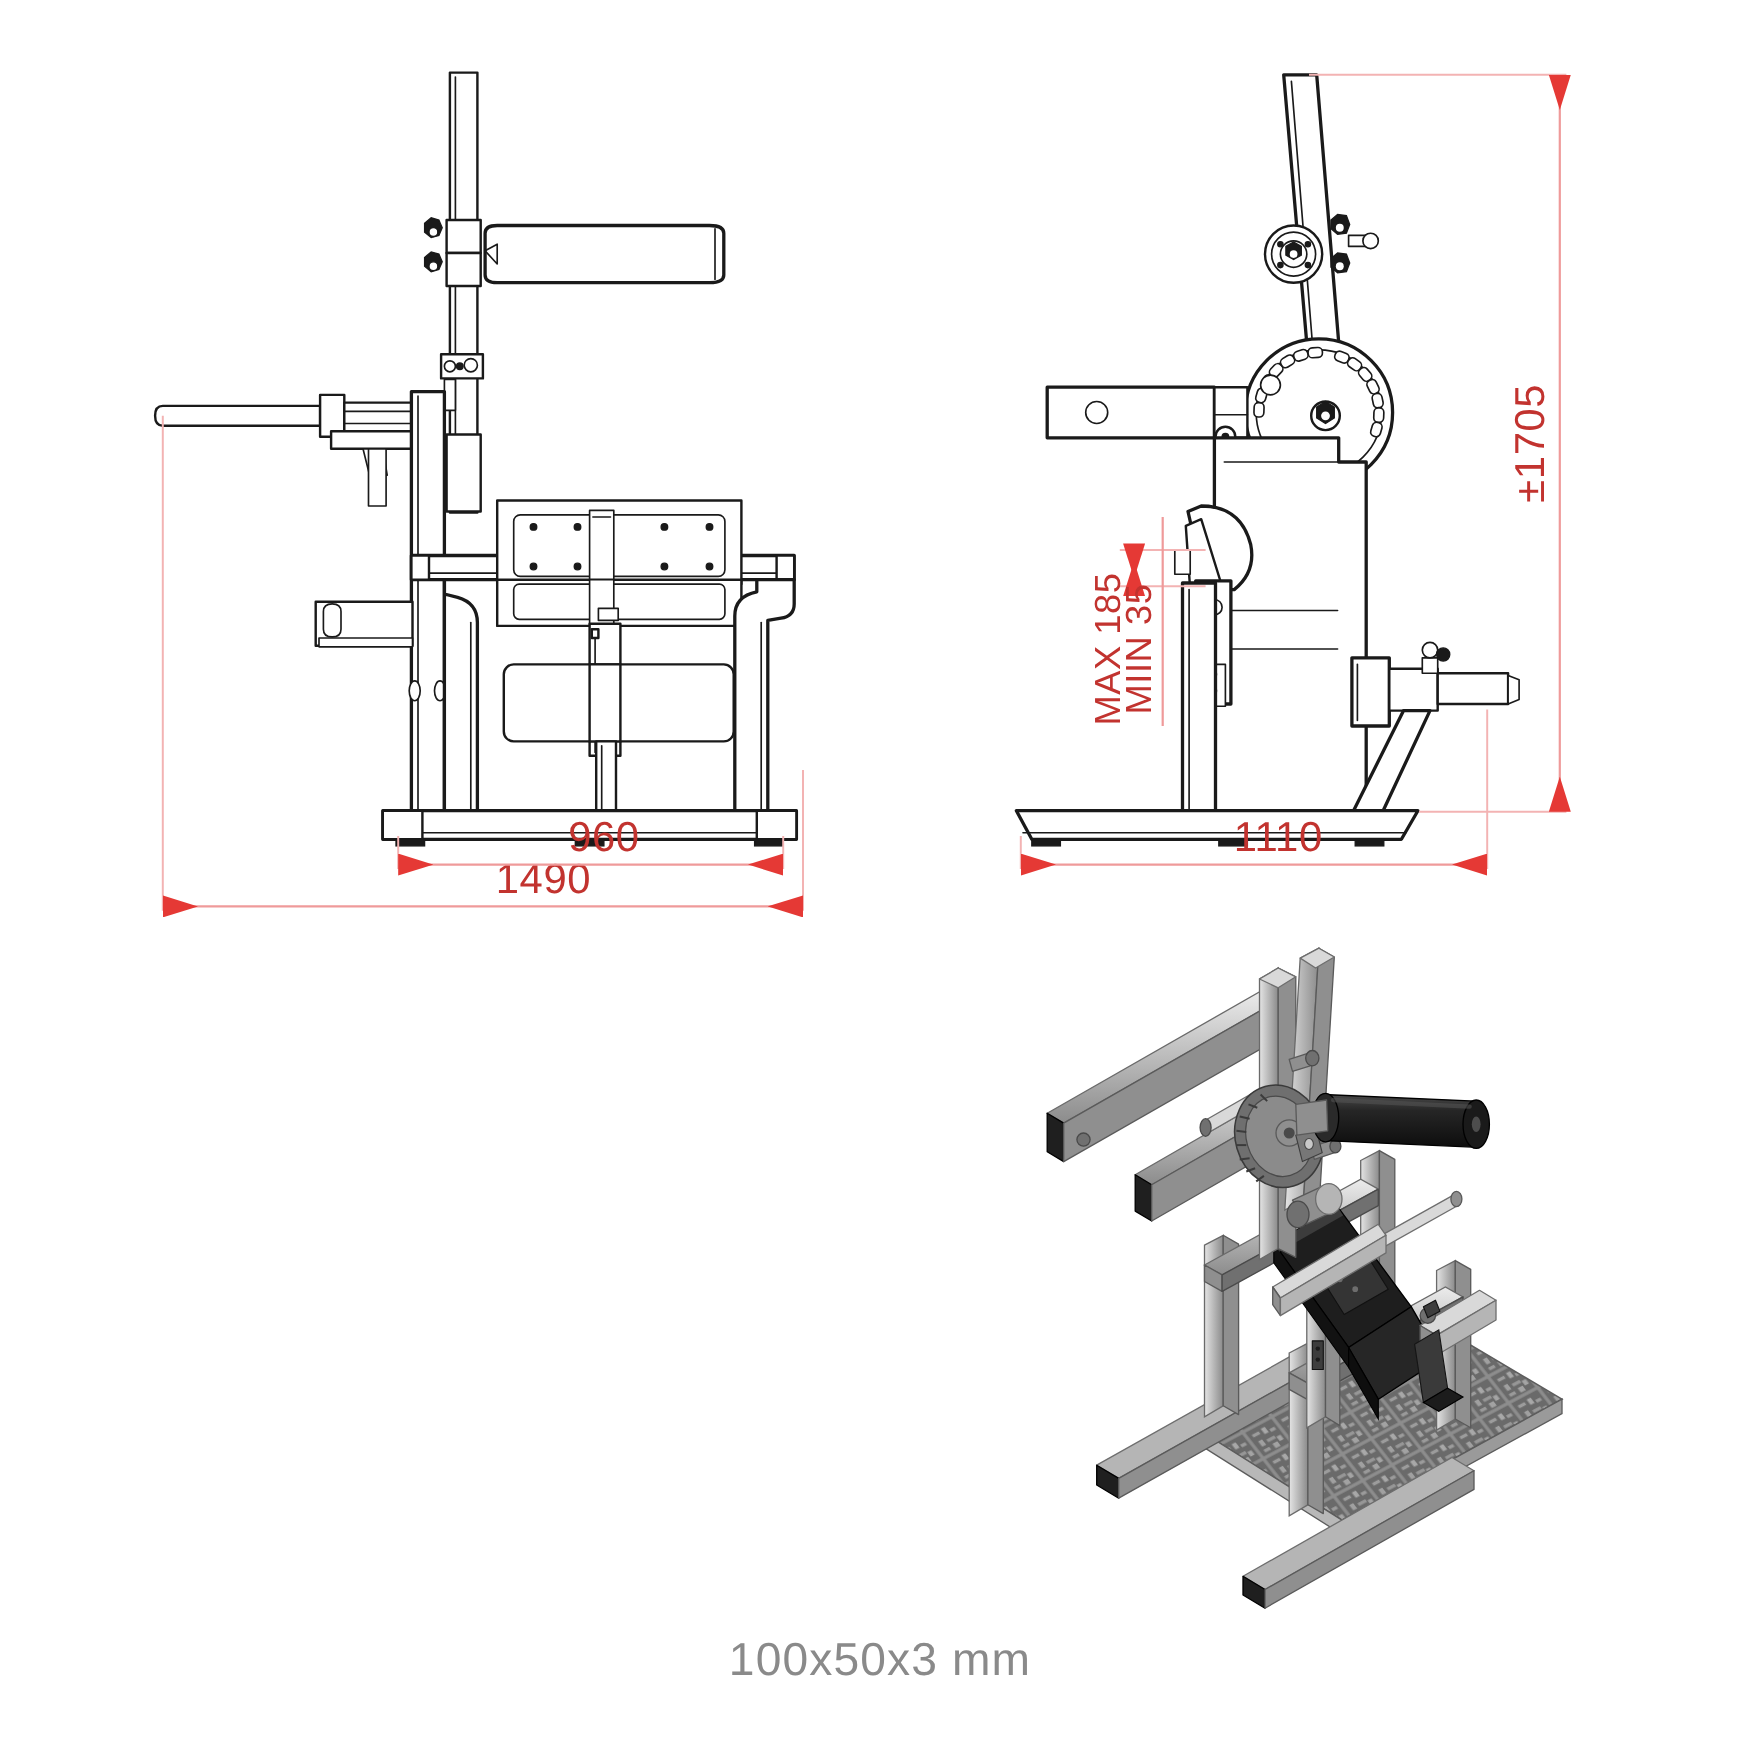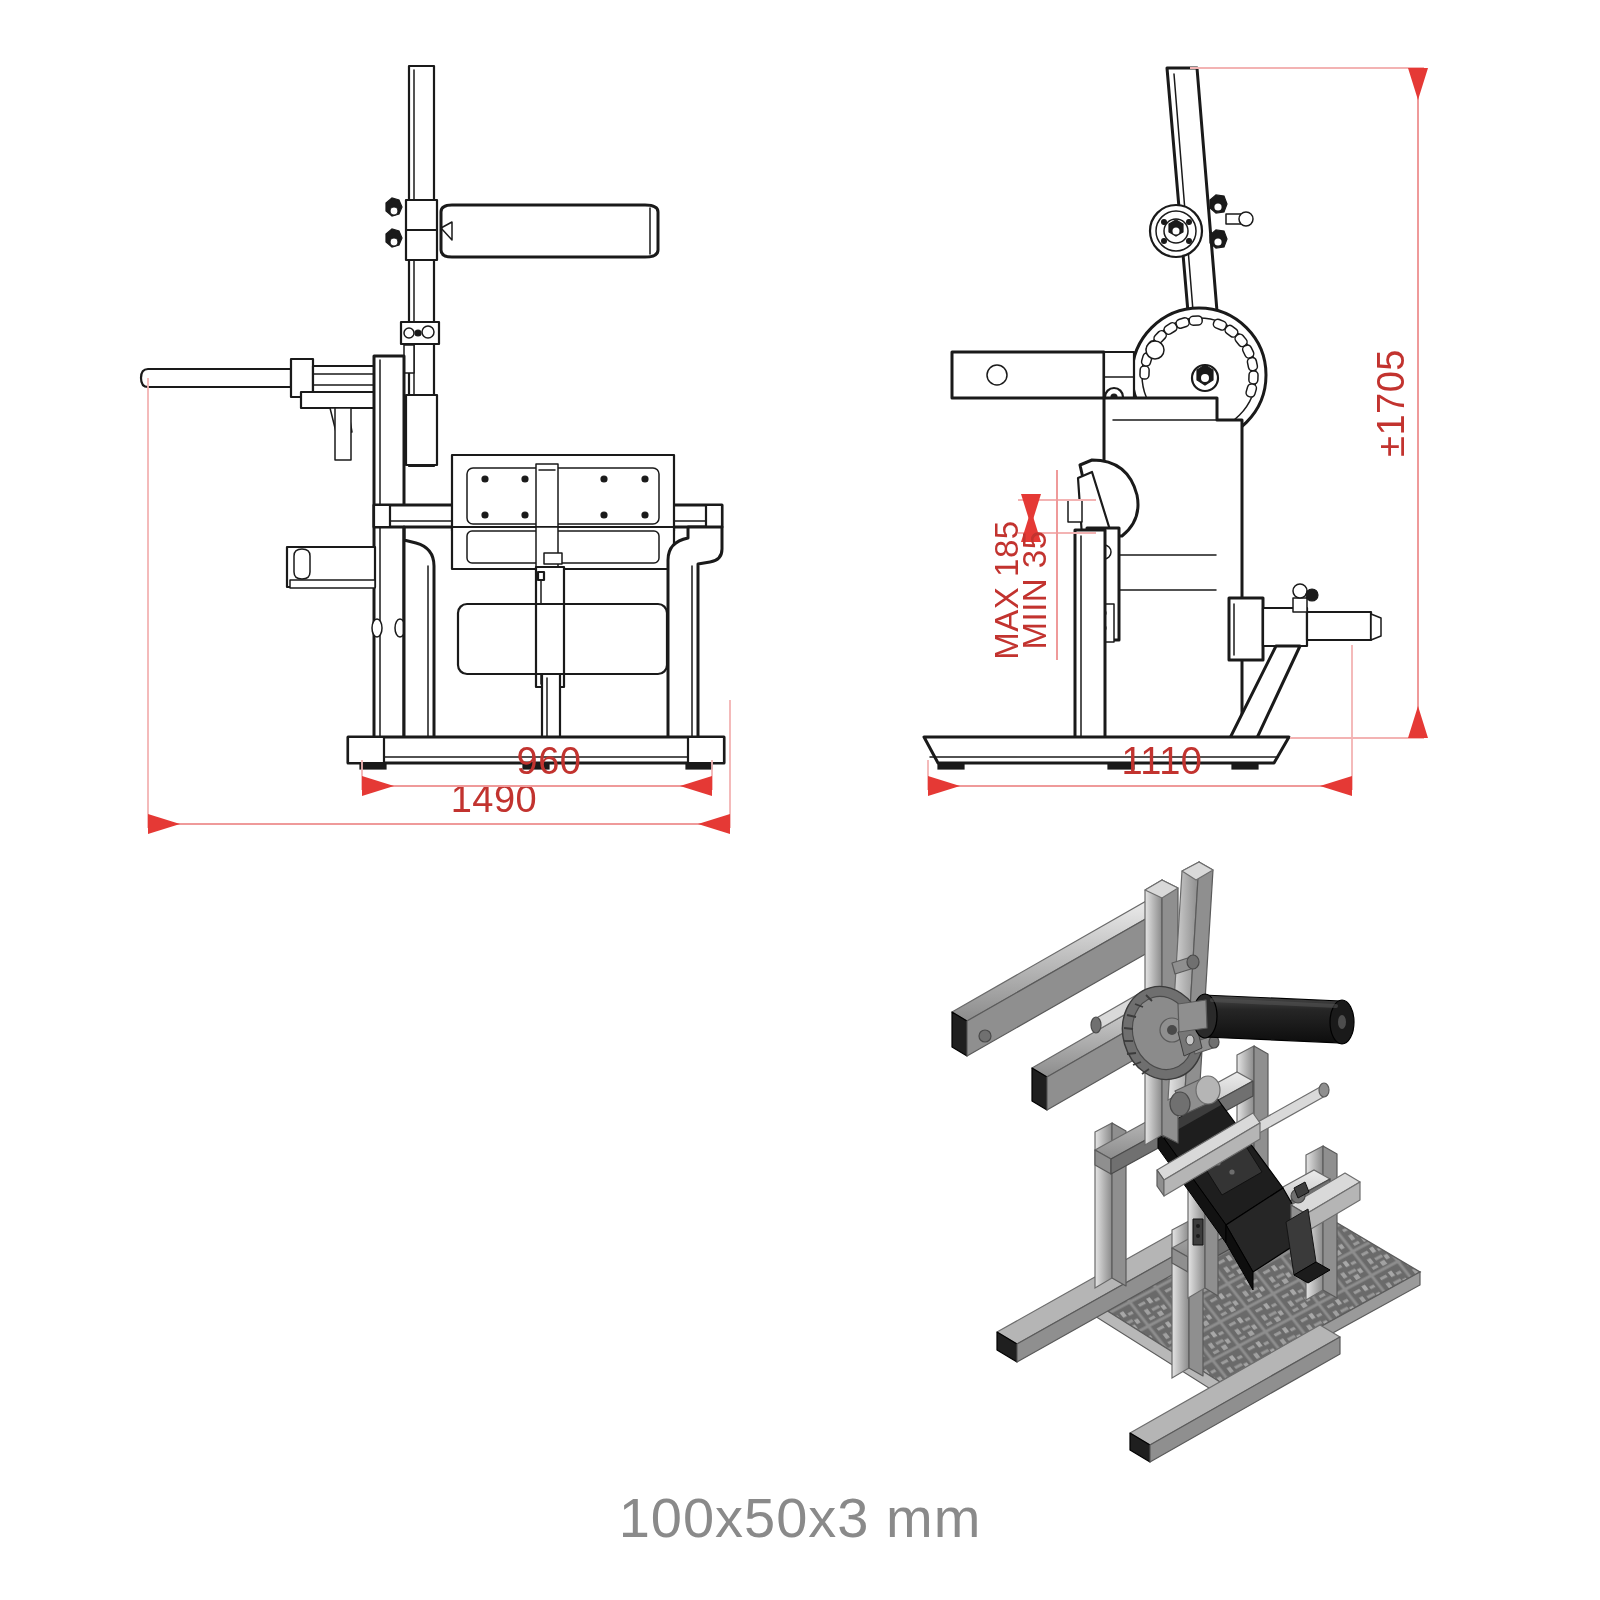--- a/index.html
+++ b/index.html
@@ -28,21 +28,21 @@
     width: 1600px;
     height: 1600px;
   }
   .caption {
     position: absolute;
     left: 0;
     top: 1485px;
     width: 1600px;
     text-align: center;
     font-family: "Liberation Sans", sans-serif;
-    font-size: 56px;
+    font-size: 42px;
     letter-spacing: 1px;
     color: #8a8a8a;
     font-weight: 300;
   }
   .ln-f    { fill: none; stroke: #1a1a1a; stroke-width: 1.5; stroke-linejoin: round; stroke-linecap: round; }
   .fillw   { fill: #ffffff; stroke: #1a1a1a; stroke-width: 2.2; stroke-linejoin: round; }
   .fillw-t { fill: #ffffff; stroke: #1a1a1a; stroke-width: 3.0; stroke-linejoin: round; }
   .fillw-f { fill: #ffffff; stroke: #1a1a1a; stroke-width: 1.5; stroke-linejoin: round; }
   .fillk   { fill: #1a1a1a; stroke: #1a1a1a; stroke-width: 1.2; }
   .dl      { stroke: #ef9a9a; stroke-width: 2.0; fill: none; }

